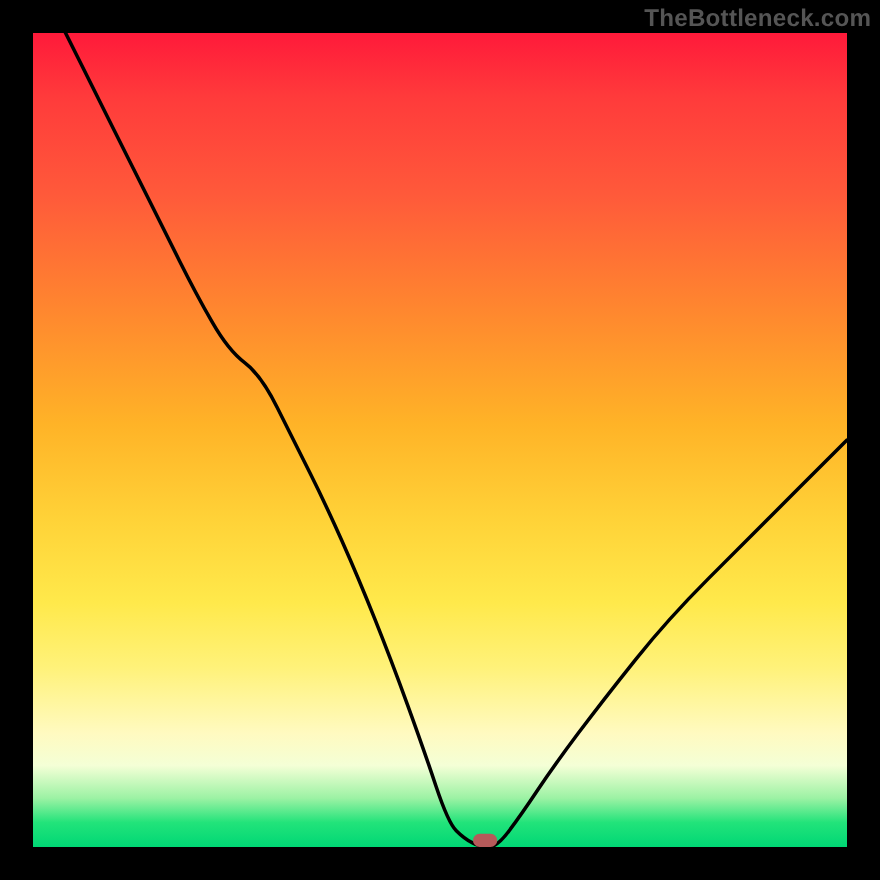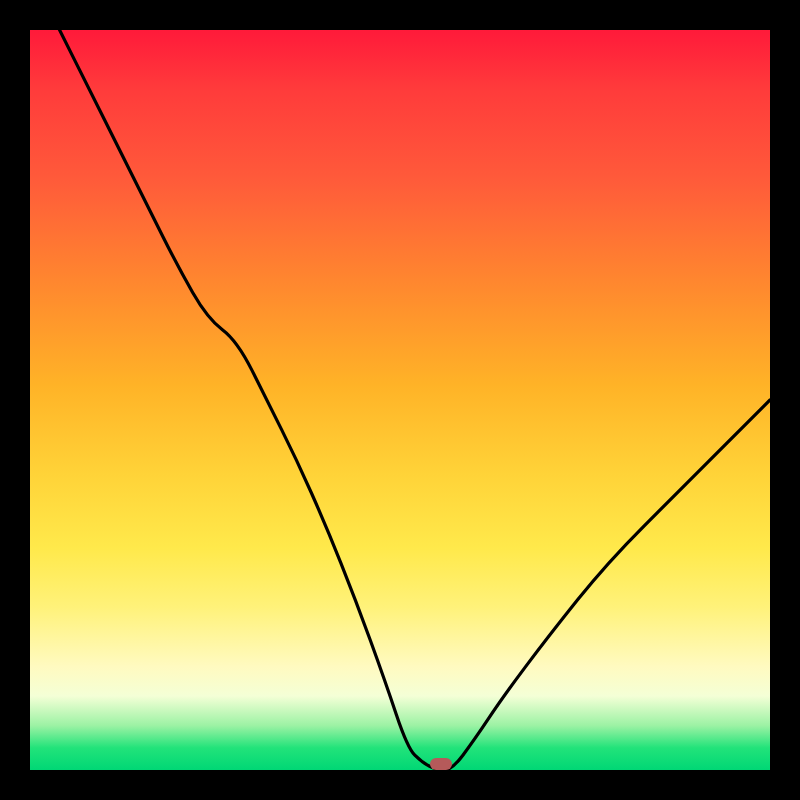--- a/index.html
+++ b/index.html
@@ -65,20 +65,21 @@
     height: 12px;
     background: #b55a5a;
     border-radius: 6px;
   }
 </style>
 </head>
 <body>
 
 <div class="frame">
 
+  <div class="watermark">TheBottleneck.com</div>
 
   <div class="plot-area">
 
     <svg class="overlay" viewBox="0 0 740 740" preserveAspectRatio="none">
       <path fill="none" stroke="#000" stroke-width="3.2" stroke-linecap="round" stroke-linejoin="round" d="M 0 -59.200000000000045 Q 0 -59.200000000000045 14.8 -29.600000000000023 Q 29.6 0 44.400000000000006 29.599999999999966 Q 59.2 59.19999999999993 74 88.79999999999995 Q 88.8 118.39999999999998 103.6 148 Q 118.4 177.60000000000002 133.2 207.2 Q 148 236.79999999999995 162.8 262.7 Q 177.6 288.6 192.4 299.70000000000005 Q 207.20000000000002 310.8 222 340.4 Q 236.8 370 251.6 399.6 Q 266.4 429.2 281.2 462.5 Q 296 495.79999999999995 310.8 532.8 Q 325.6 569.8 340.4 610.5 Q 355.2 651.2 366.3 684.5 Q 377.40000000000003 717.8 384.80000000000007 725.2 Q 392.20000000000005 732.6 399.6 736.3 Q 407.00000000000006 740 414.4 740 Q 421.79999999999995 740 432.9 725.2 Q 444 710.4 458.8 688.2 Q 473.6 666 495.8 636.4 Q 518 606.8 547.6 569.8 Q 577.2 532.8 614.2 495.79999999999995 Q 651.2 458.8 695.6 414.4 T 740 370 "></path>
     </svg>
 
     <div class="marker" style="left: 399.7px; top: 728.08px;"></div>
   </div>
 </div>

